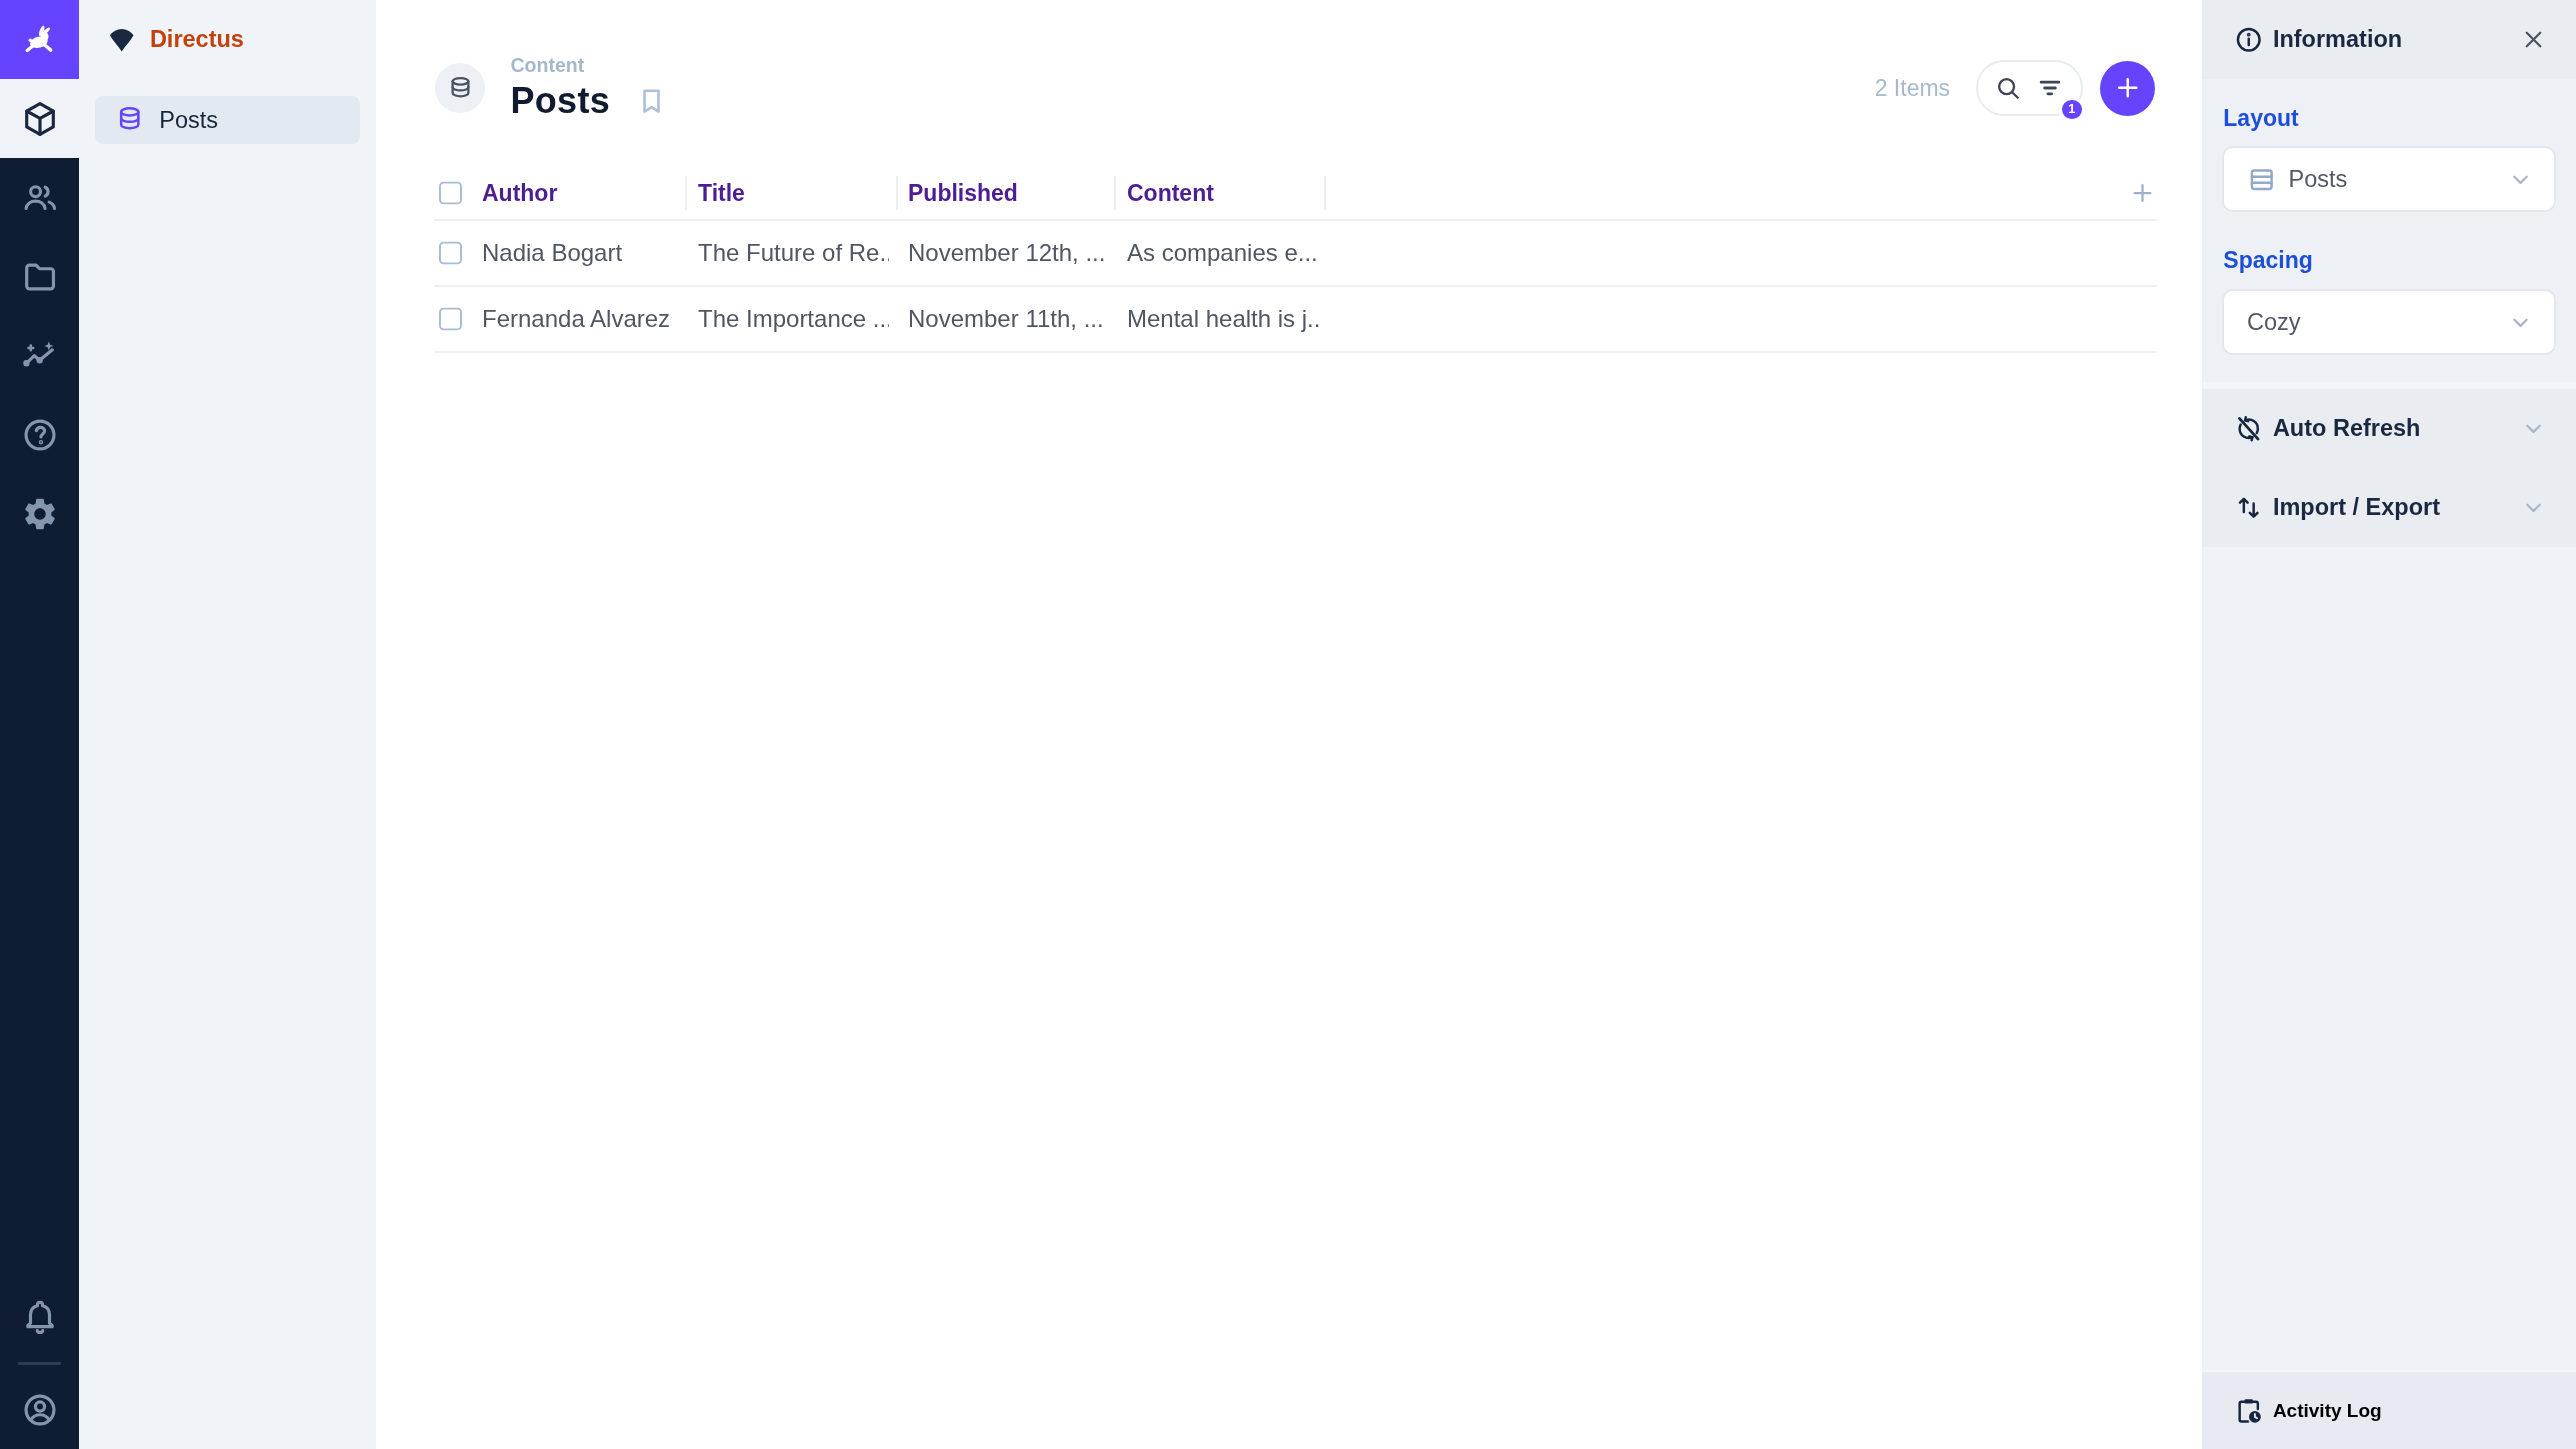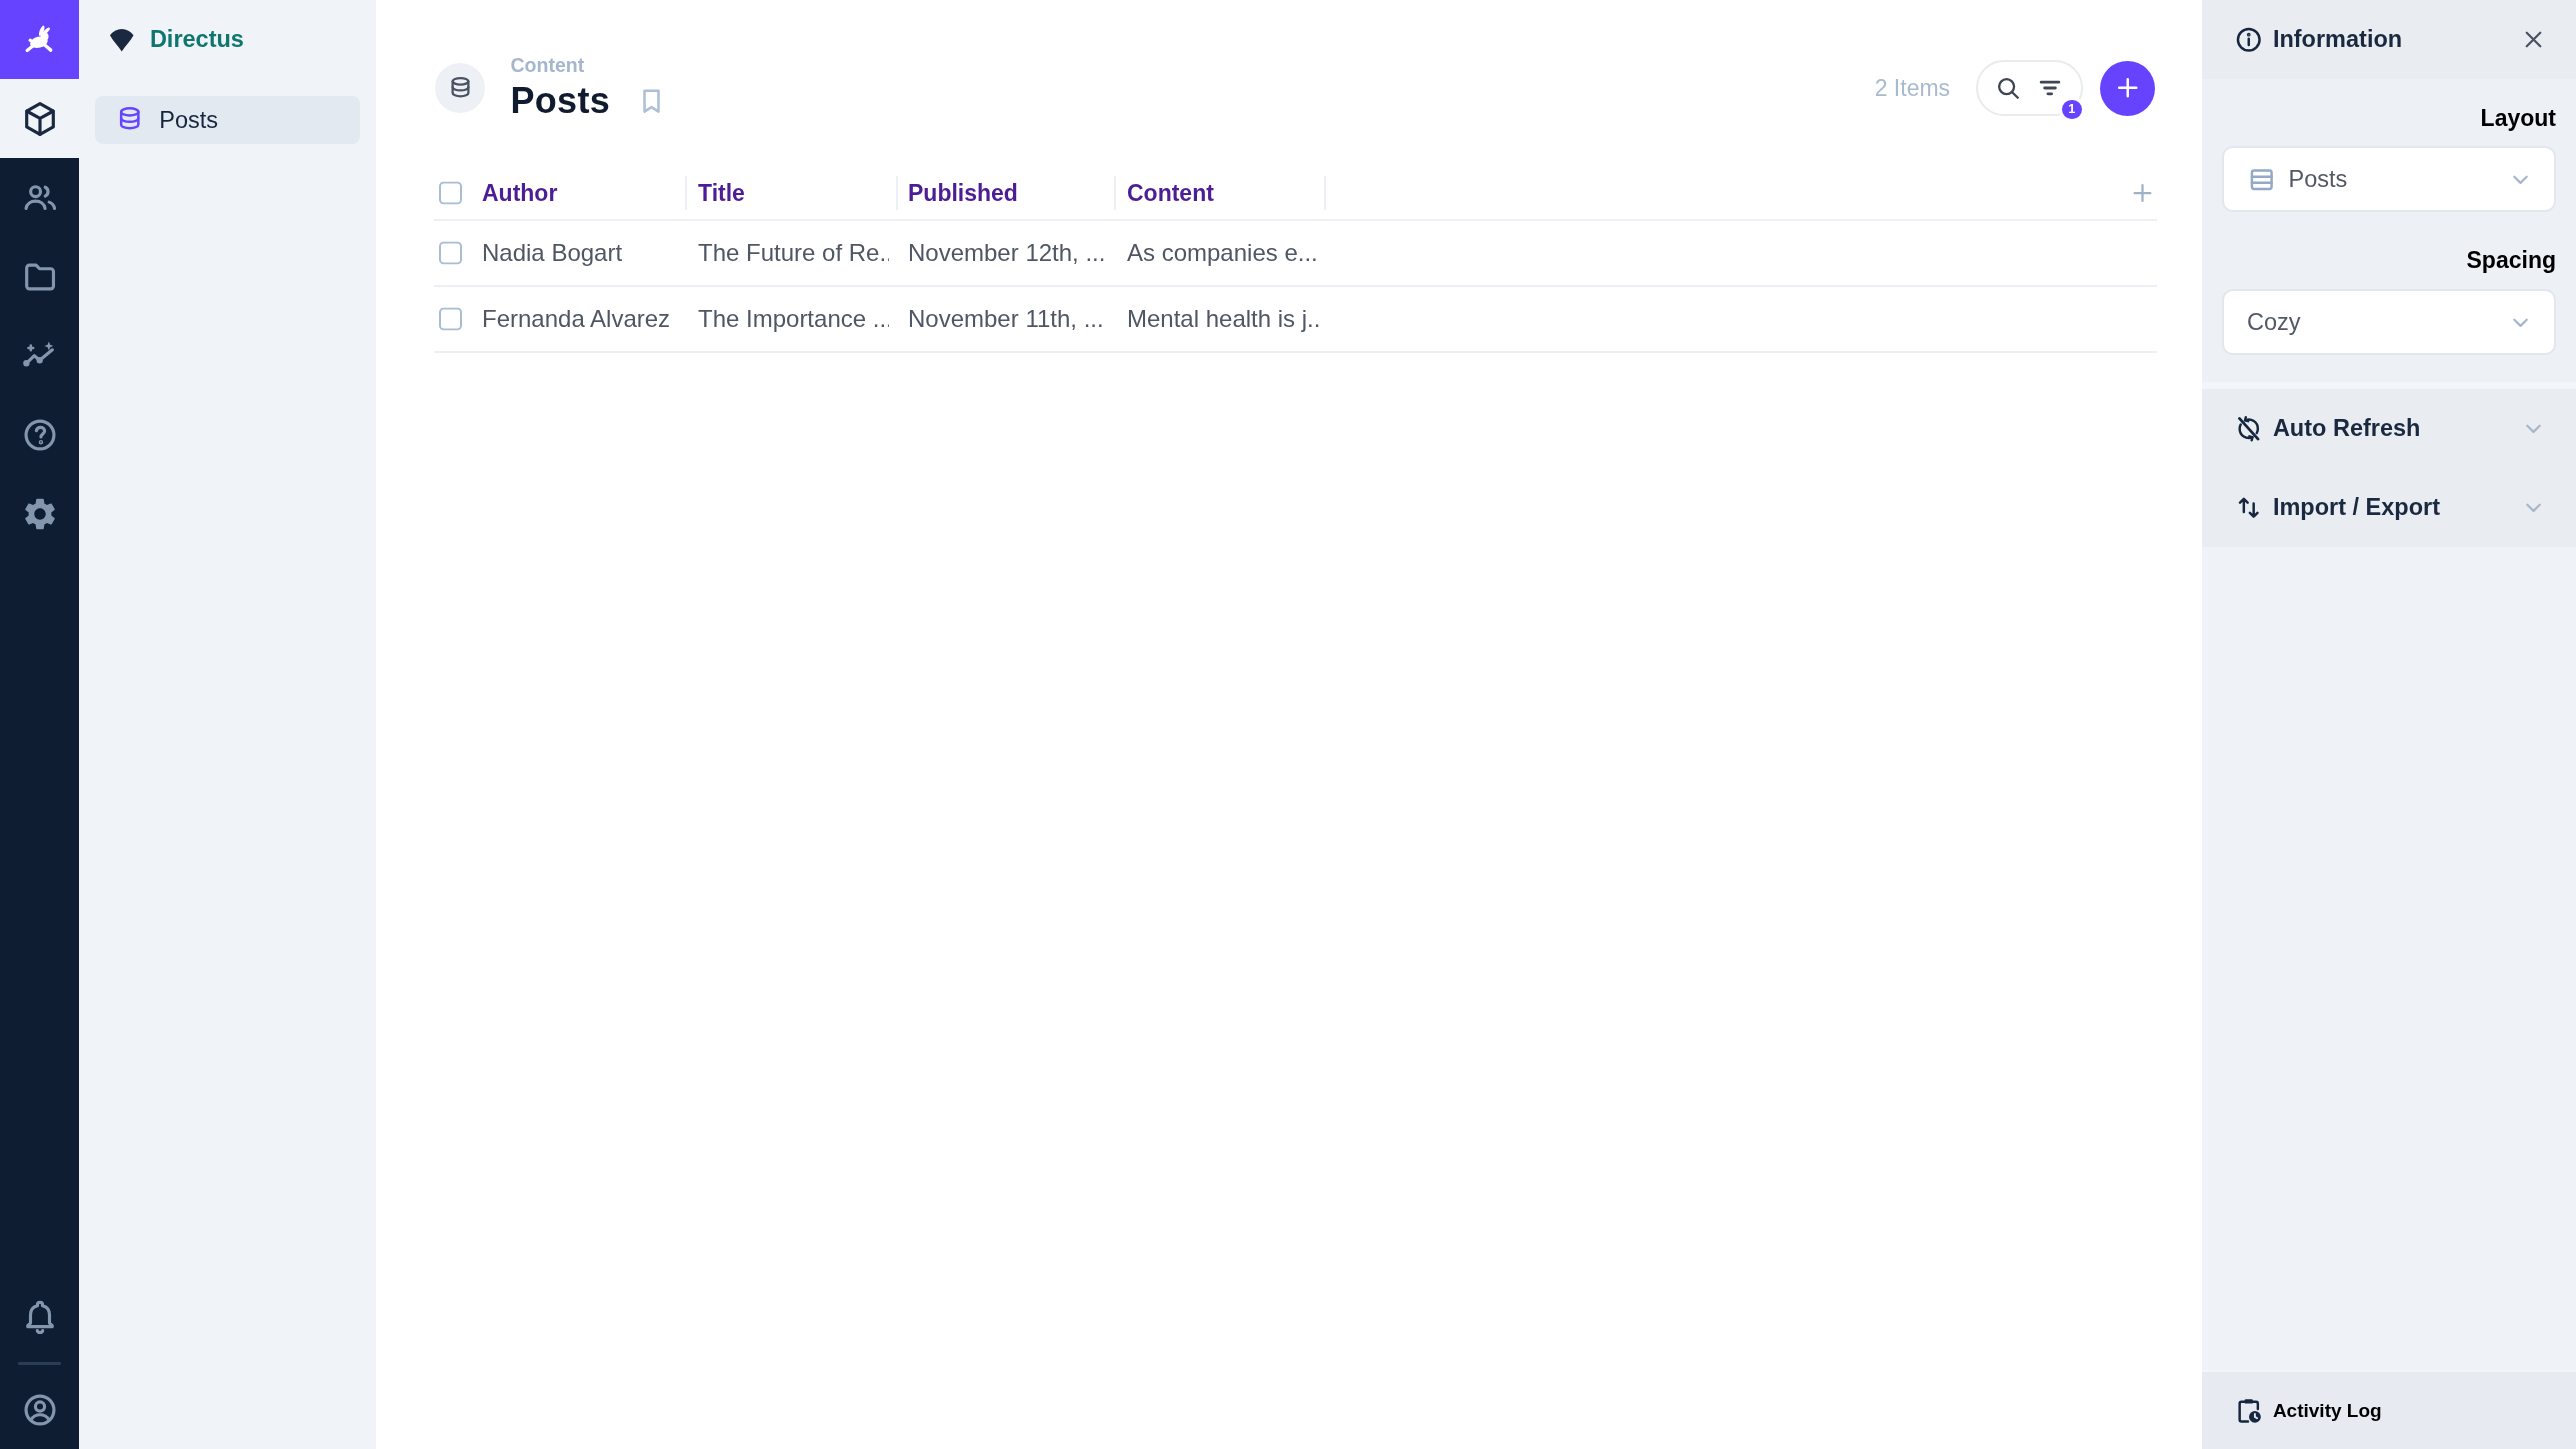--- a/index.html
+++ b/index.html
@@ -22,21 +22,21 @@
   .mb-tile.logo { background:#6644ff; color:#ffffff; }
   .mb-tile.active { background:#f0f4f9; color:#1b2940; }
   .mb-ic { width:38px; height:38px; }
   .mb-spacer { flex:1; }
   .mb-divider { width:43px; height:2.7px; background:#2b3c55; border-radius:1.3px; margin:5.4px 0; }
 
   
   .nav { width:297px; flex:0 0 297px; background:#f0f4f9; display:flex; flex-direction:column; }
   .nav-header { height:79px; display:flex; align-items:center; padding-left:28px; gap:13.4px; cursor:pointer; }
   .nav-header .mark { width:29.5px; height:29.5px; color:#1b2940; }
-  .nav-header .t { font-size:23.5px; font-weight:700; color:#0f766e; }
+  .nav-header .t { font-size:23.5px; font-weight:700; color:#c2410c; }
   .nav-item {
     margin:17px 16px 0 16px; height:48px; border-radius:8px;
     display:flex; align-items:center; padding-left:20px; gap:14.8px; cursor:pointer;
   }
   .nav-item.active { background:#e3e9f0; }
   .nav-item .ni-ic { width:29.5px; height:29.5px; color:#6644ff; }
   .nav-item .t { font-size:23.5px; font-weight:500; color:#16263e; }
 
   
   .main { flex:1; background:#ffffff; display:flex; flex-direction:column; min-width:0;margin-top:11px; }
@@ -88,21 +88,21 @@
 
   
   .sidebar { width:374px; flex:0 0 374px; background:#e9edf2; display:flex; flex-direction:column; }
   .sb-row { height:79px; display:flex; align-items:center; padding:0 29.5px 0 32px; gap:9.4px; flex:0 0 79px; cursor:pointer; }
   .sb-row .sic { width:29.5px; height:29.5px; color:#16263e; flex:0 0 29.5px; }
   .sb-row .t { font-size:23.5px; font-weight:600; color:#1a2940; }
   .sb-row .sp { flex:1; }
   .sb-row .chev { width:27px; height:27px; color:#a7b6ca; }
   .sb-row .close { width:27px; height:27px; color:#4a5264; cursor:pointer; }
   .sb-fields { background:#edf1f6; padding:19px 20px 27px 20px; }
-  .f-label { font-size:23px; font-weight:700; color:#000000; margin:6.7px 0 14.8px 1.3px;text-align:right; }
+  .f-label { font-size:23px; font-weight:700; color:#1d4ed8; margin:6.7px 0 14.8px 1.3px; }
   .f-label.second { margin-top:35px; }
   .select {
     height:66px; background:#ffffff; border:2px solid #e2e7ee; border-radius:10.7px;
     display:flex; align-items:center; padding:0 20px 0 23px; gap:12px; cursor:pointer;
   }
   .select .lic { width:29.5px; height:29.5px; color:#93a9c6; flex:0 0 29.5px; }
   .select .t { font-size:23.5px; color:#525866; }
   .select .sp { flex:1; }
   .select .chev { width:27px; height:27px; color:#a7b6ca; }
   .sb-gap { height:6.7px; background:#f2f6fa; flex:0 0 6.7px; }

